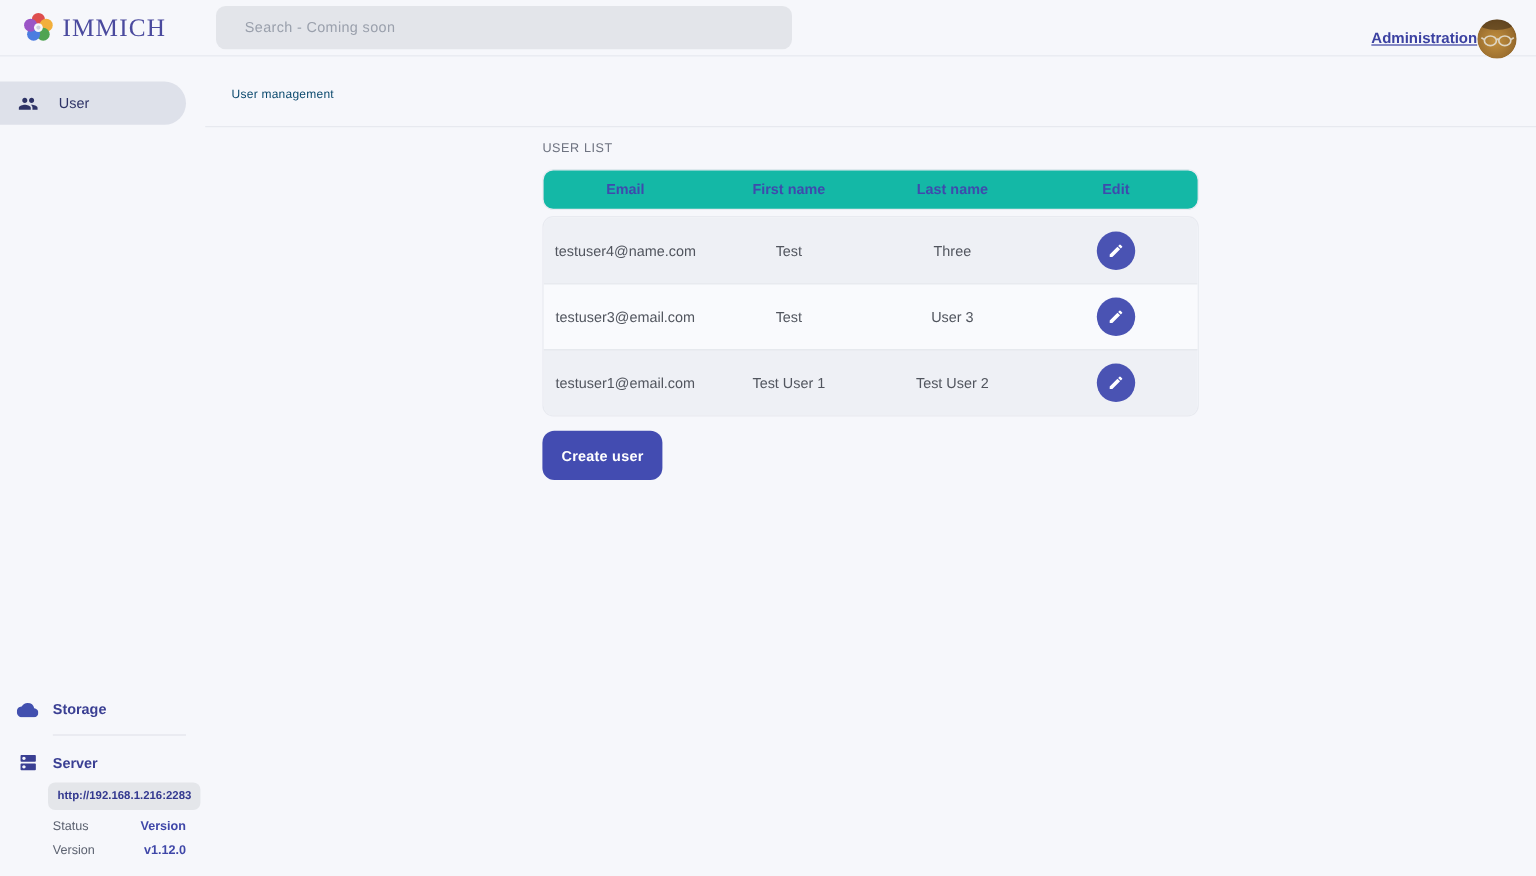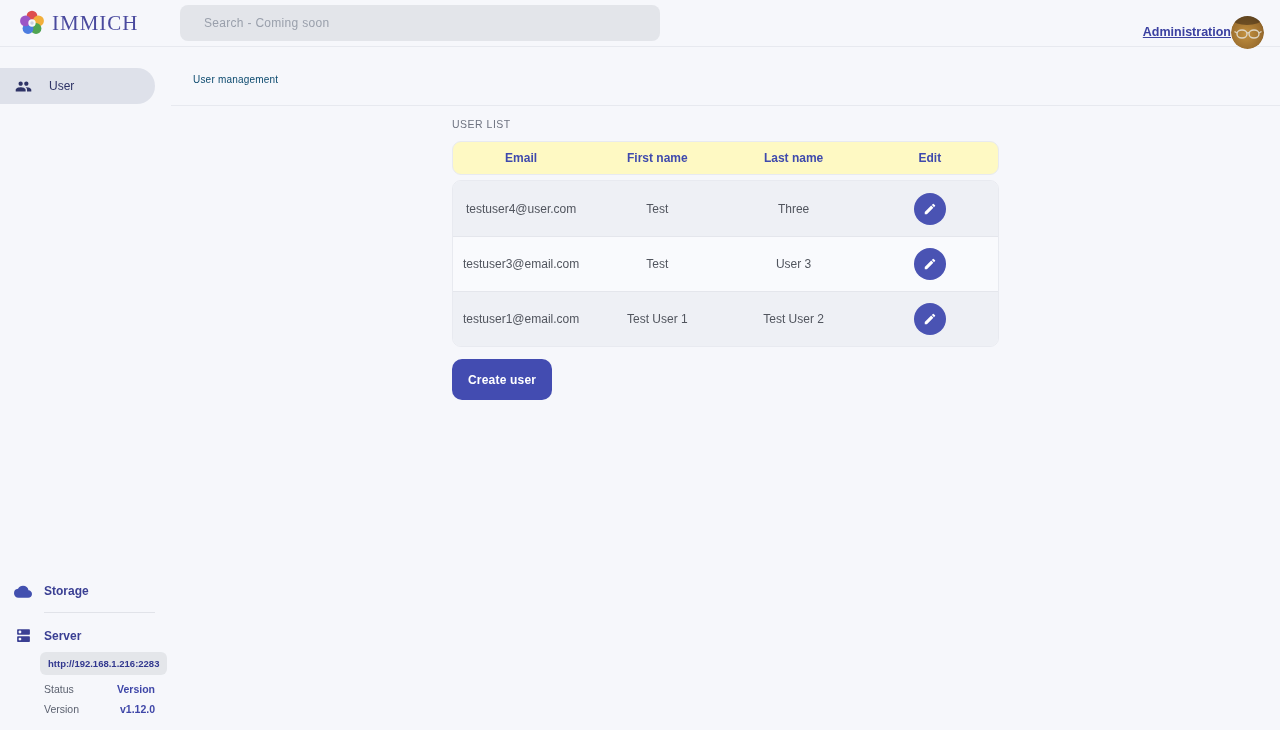--- a/index.html
+++ b/index.html
@@ -77,21 +77,21 @@
 
   
   .main { position:absolute; top:47px; left:171px; right:0; bottom:0; }
   .title-bar { height:59px; padding:22px 0 0 22px; border-bottom:1px solid #e7e9ef; }
   .page-title { font-size:10px; font-weight:400; color:#0c4a6e; letter-spacing:.2px; }
   .content { margin:12px 0 0 281px; width:547px; }
   .section-label {
     font-size:10.5px; color:#6e7380; letter-spacing:.5px; margin-bottom:11px;
   }
   .tbl-header {
-    height:34px; background:#fef9c3;
+    height:34px; background:#14b8a6;
     border:1px solid #e8eaf0; border-radius:9px;
     display:grid; grid-template-columns:repeat(4,1fr); align-items:center;
   }
   .tbl-header .th {
     text-align:center; font-size:12px; font-weight:600; color:#3f4aad;
   }
   .tbl-body {
     margin-top:5px; border:1px solid #e8eaf0; border-radius:9px; overflow:hidden;
   }
   .tbl-row {
@@ -218,21 +218,21 @@
     <div class="tbl-header">
       <div class="th">Email</div>
       <div class="th">First name</div>
       <div class="th">Last name</div>
       <div class="th">Edit</div>
     </div>
 
     <div class="tbl-body">
 
       <div class="tbl-row odd">
-        <div class="td">testuser4@user.com</div>
+        <div class="td">testuser4@name.com</div>
         <div class="td">Test</div>
         <div class="td">Three</div>
         <div class="td td-edit">
           <button class="edit-btn">
             <span style="display:flex">
               <svg width="14" height="14" viewBox="0 0 24 24" fill="#fff">
                 <path d="M3 17.25V21h3.75L17.81 9.94l-3.75-3.75L3 17.25zM20.71 7.04c.39-.39.39-1.02 0-1.41l-2.34-2.34a.996.996 0 0 0-1.41 0l-1.83 1.83 3.75 3.75 1.83-1.83z"></path>
               </svg>
             </span>
           </button>

